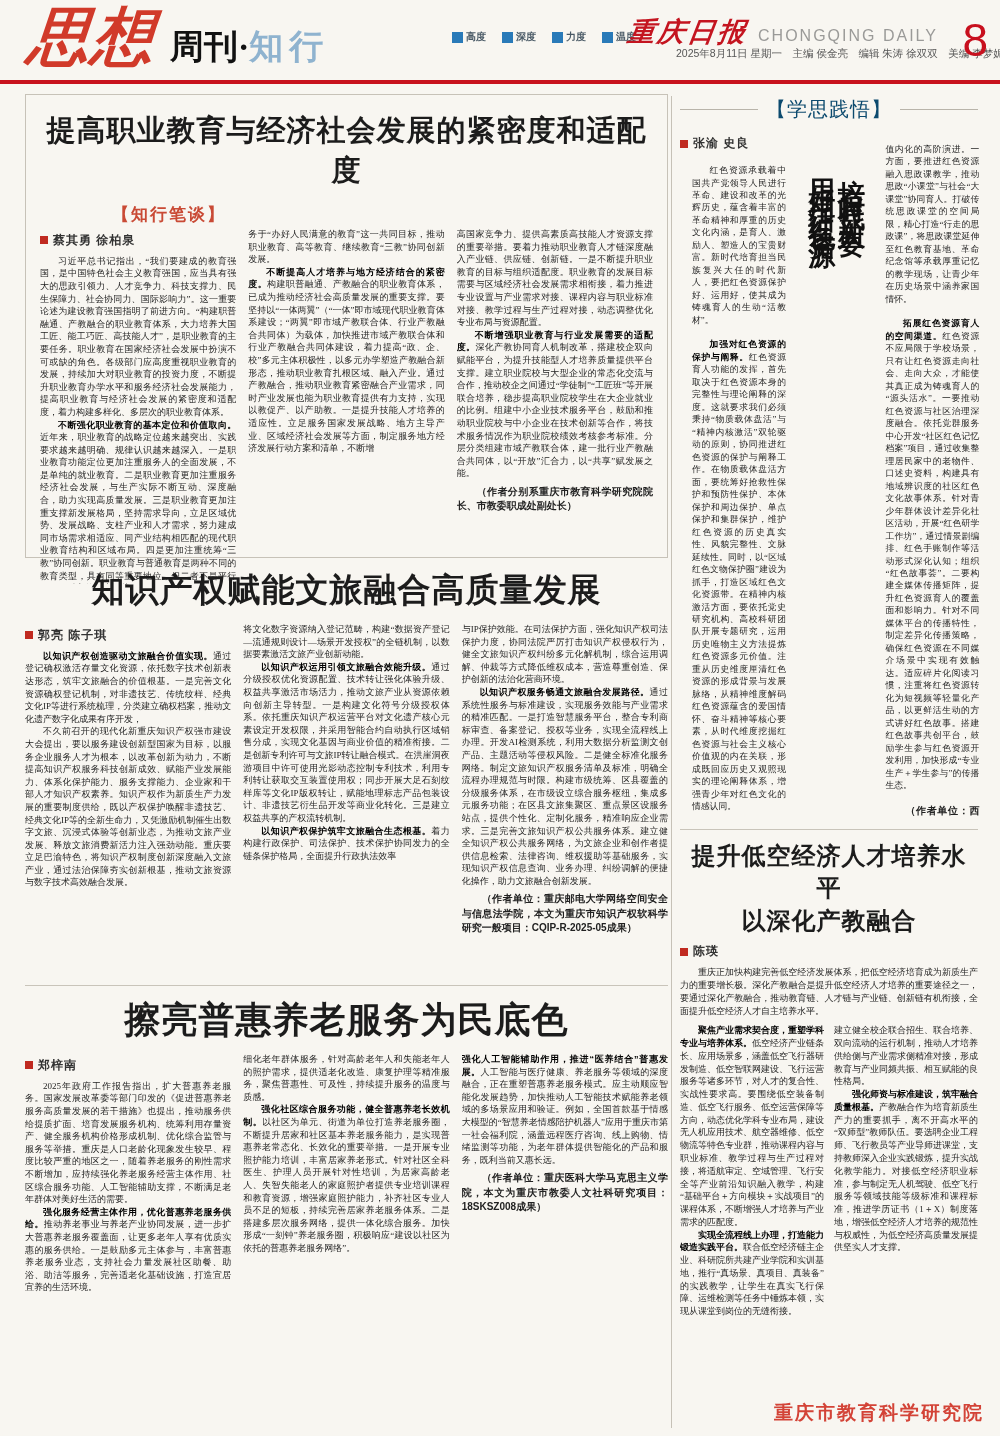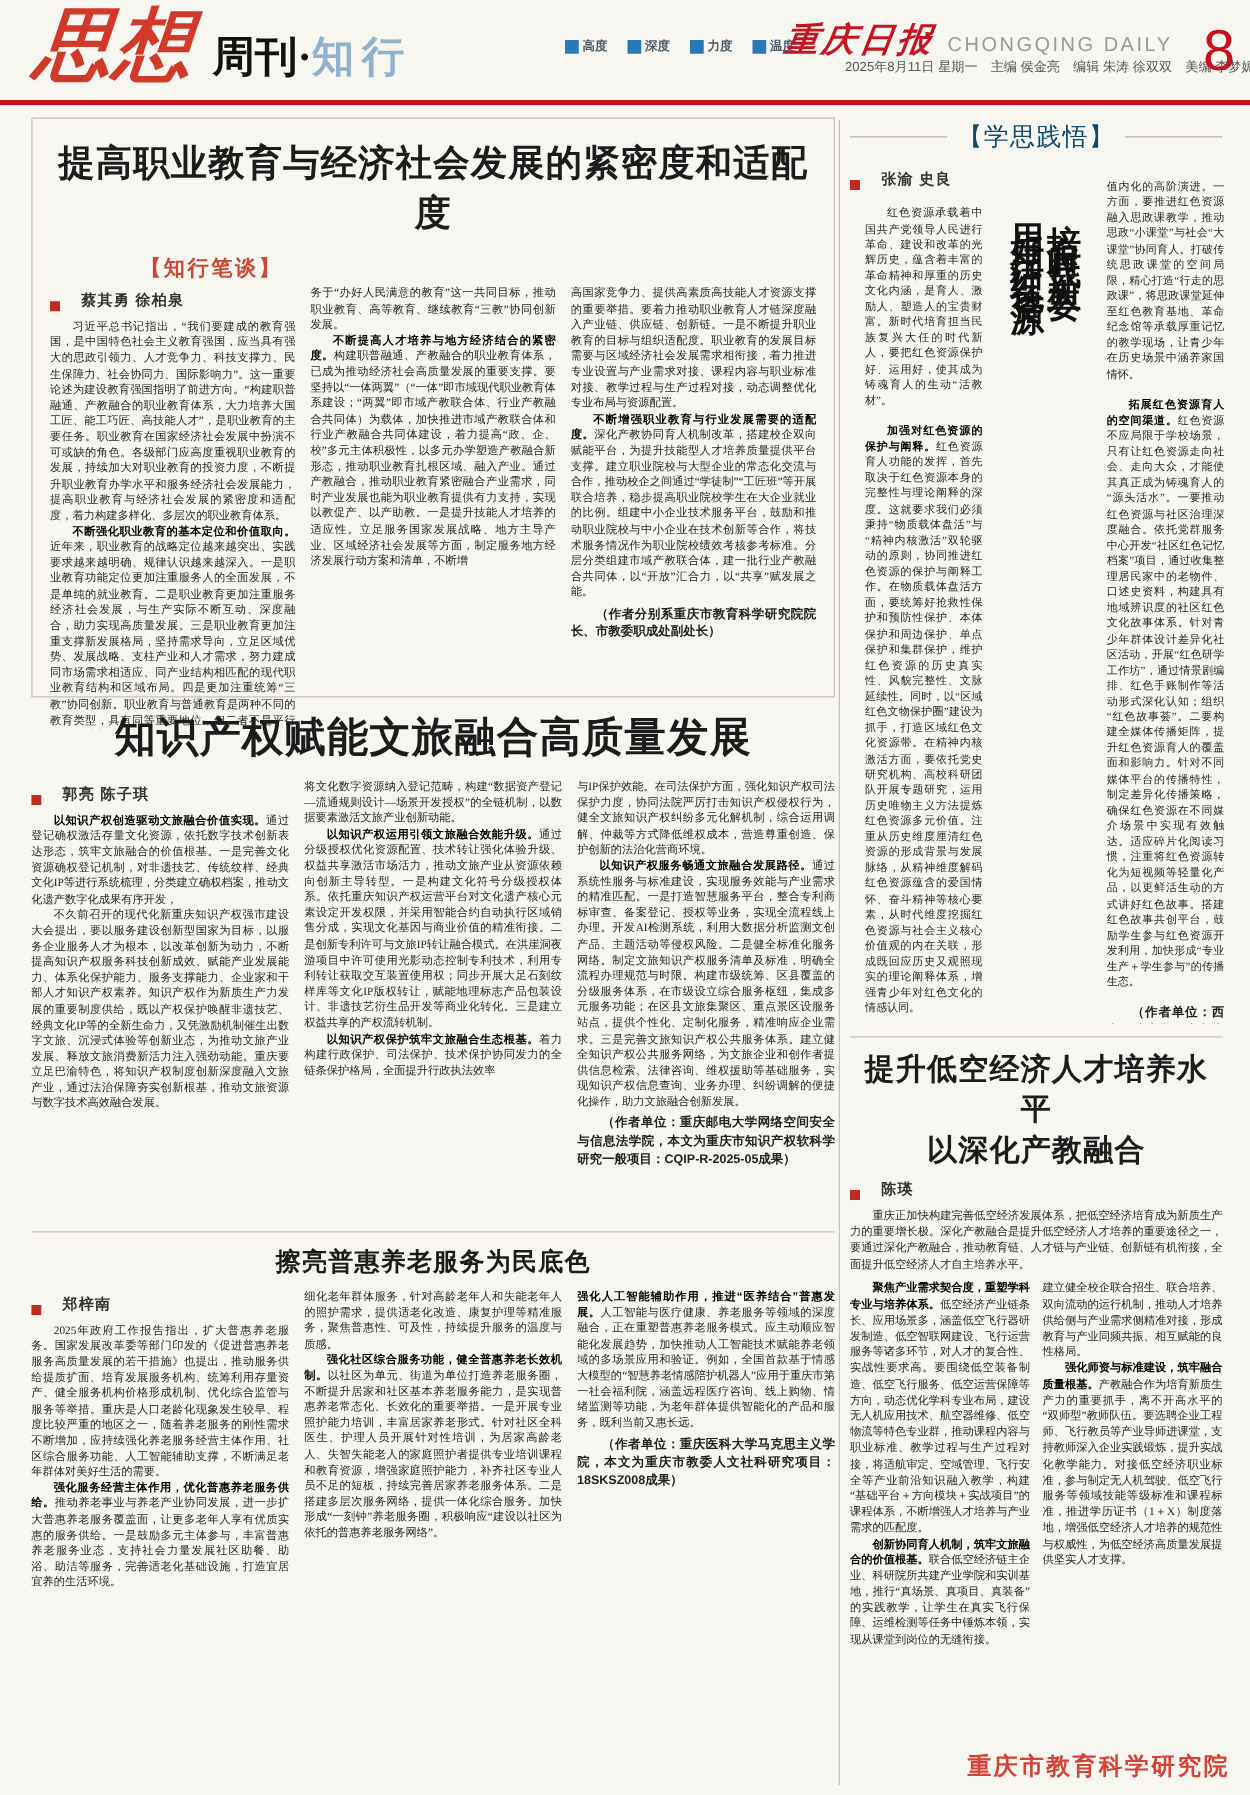--- a/index.html
+++ b/index.html
@@ -27,21 +27,21 @@
             font-family:"Liberation Sans",sans-serif;}
   .pagenum{position:absolute;right:12px;top:14px;font-size:46px;color:#c8101e;
            font-family:"Liberation Sans",sans-serif;font-weight:400;line-height:52px;}
   .red-rule{position:absolute;top:80px;left:0;width:100%;height:4px;background:#c8121d;}
   
   .vdiv{position:absolute;left:671px;top:96px;bottom:8px;width:1px;background:#c6c1b7;}
   .left-block{position:absolute;left:25px;top:94px;width:643px;}
   .right-block{position:absolute;left:680px;top:96px;width:298px;}
   
   .headline{font-weight:bold;color:#1c1c1c;text-align:center;letter-spacing:1px;}
-  .byline{display:flex;align-items:flex-end;gap:17px;margin:4px 0 6px 0;}
+  .byline{display:flex;align-items:center;gap:5px;margin:4px 0 6px 0;}
   .bsq{width:8px;height:8px;background:#c02a20;display:inline-block;flex:none;}
   .bname{font-size:12px;font-weight:bold;color:#333;letter-spacing:1px;
          font-family:"Liberation Sans",sans-serif;}
   .cols{display:flex;gap:12px;}
   .col{flex:1;overflow:hidden;text-align:justify;font-size:9px;line-height:1.4;color:#1f1f1f;}
   .col p{margin:0;text-indent:2em;}
   .col p.cont{text-indent:0;}
   b.lead{font-family:"Liberation Sans",sans-serif;color:#000;}
   p.attr{font-family:"Liberation Sans",sans-serif;font-weight:bold;font-size:10px;
          line-height:1.45;margin-top:5px !important;color:#222;}
@@ -49,21 +49,21 @@
   
   .art-a{border:1px solid #c7c2b8;padding:12px 14px 10px 14px;height:464px;box-sizing:border-box;}
   .art-a .headline{font-size:29px;margin-top:4px;}
   .a-tag{color:#c94a35;font-size:17px;letter-spacing:2px;margin:12px 0 2px 72px;font-weight:bold;}
   .art-a .col{height:356px;}
   
   .art-b{margin-top:10px;}
   .art-b .headline{font-size:33px;margin:6px 0 10px 0;}
   .art-b .col{height:352px;}
   
-  .art-c .headline{font-size:20px;margin:2px 0 8px 0;}
+  .art-c .headline{font-size:36px;margin:2px 0 8px 0;}
   .art-c .col{height:296px;}
   
   .d-label{display:flex;align-items:center;gap:8px;margin-bottom:8px;}
   .d-label .ln{flex:1;height:1px;background:#b9b4aa;}
   .d-label .tx{color:#0c4a6e;font-size:20px;font-weight:normal;letter-spacing:1px;}
   .d-body{display:flex;gap:8px;}
   .d-col{width:118px;flex:none;overflow:hidden;text-align:justify;font-size:8.8px;
          line-height:1.42;color:#1f1f1f;height:688px;}
   .d-col p{margin:12px;text-indent:2em;}
   .d-col p.cont{text-indent:0;}
@@ -238,21 +238,21 @@
         <div>以深化产教融合</div>
       </div>
       <div class="byline">
         <span class="bsq"></span>
         <span class="bname">陈瑛</span>
       </div>
       <p class="e-lede">重庆正加快构建完善低空经济发展体系，把低空经济培育成为新质生产力的重要增长极。深化产教融合是提升低空经济人才培养的重要途径之一，要通过深化产教融合，推动教育链、人才链与产业链、创新链有机衔接，全面提升低空经济人才自主培养水平。</p>
       <div class="e-cols">
         <div class="e-col">
           <p><b class="lead">聚焦产业需求契合度，重塑学科专业与培养体系。</b><span>低空经济产业链条长、应用场景多，涵盖低空飞行器研发制造、低空智联网建设、飞行运营服务等诸多环节，对人才的复合性、实战性要求高。要围绕低空装备制造、低空飞行服务、低空运营保障等方向，动态优化学科专业布局，建设无人机应用技术、航空器维修、低空物流等特色专业群，推动课程内容与职业标准、教学过程与生产过程对接，将适航审定、空域管理、飞行安全等产业前沿知识融入教学，构建“基础平台＋方向模块＋实战项目”的课程体系，不断增强人才培养与产业需求的匹配度。</span></p>
-          <p><b class="lead">创新协同育人机制，筑牢文旅融合的价值根基。</b><span>联合低空经济链主企业、科研院所共建产业学院和实训基地，推行“真场景、真项目、真装备”的实践教学，让学生在真实飞行保障、运维检测等任务中锤炼本领，实现从课堂到岗位的无缝衔接。</span></p>
+          <p><b class="lead">实现全流程线上办理，打造能力锻造实践平台。</b><span>联合低空经济链主企业、科研院所共建产业学院和实训基地，推行“真场景、真项目、真装备”的实践教学，让学生在真实飞行保障、运维检测等任务中锤炼本领，实现从课堂到岗位的无缝衔接。</span></p>
         </div>
         <div class="e-col">
           <p class="cont">建立健全校企联合招生、联合培养、双向流动的运行机制，推动人才培养供给侧与产业需求侧精准对接，形成教育与产业同频共振、相互赋能的良性格局。</p>
           <p><b class="lead">强化师资与标准建设，筑牢融合质量根基。</b><span>产教融合作为培育新质生产力的重要抓手，离不开高水平的“双师型”教师队伍。要选聘企业工程师、飞行教员等产业导师进课堂，支持教师深入企业实践锻炼，提升实战化教学能力。对接低空经济职业标准，参与制定无人机驾驶、低空飞行服务等领域技能等级标准和课程标准，推进学历证书（1＋X）制度落地，增强低空经济人才培养的规范性与权威性，为低空经济高质量发展提供坚实人才支撑。</span></p>
         </div>
       </div>
     </div>
   </div>
 
   <div class="stamp">重庆市教育科学研究院</div>

